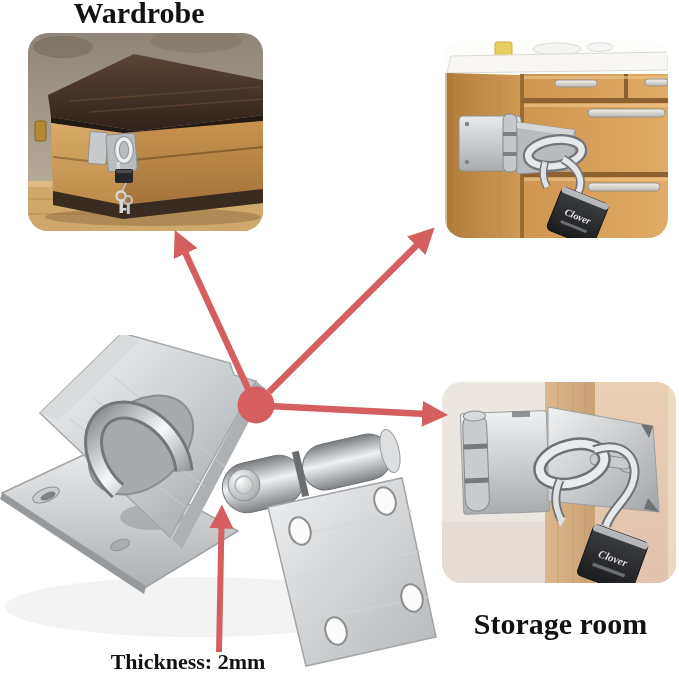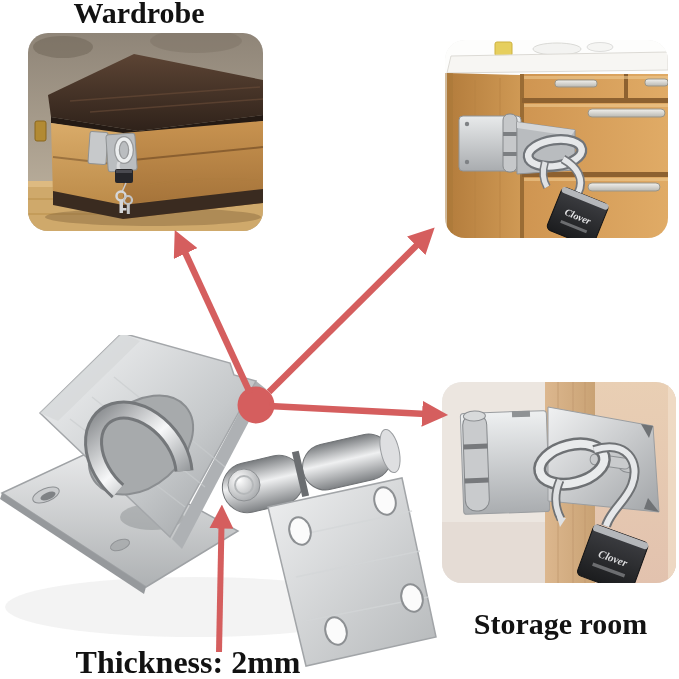--- a/index.html
+++ b/index.html
@@ -8,21 +8,21 @@
     font-family:Liberation Serif, serif;
     border-radius:27px;
   }
   .label{
     position:absolute;font-weight:700;color:#121212;text-align:center;
     line-height:32px;font-size:30px;letter-spacing:0px;z-index:7;white-space:nowrap;
   }
   .label-wardrobe{left:29px;width:220px;top:-3px;}
   .label-drawer{left:446px;width:220px;top:1px;}
   .label-storage{left:444px;width:233px;top:584px;margin-top:24px;}
-  .label-thickness{left:57px;width:262px;top:646px;font-size:32px;}
+  .label-thickness{left:57px;width:262px;top:646px;font-size:22px;}
   .photo{
     position:absolute;border-radius:20px;overflow:hidden;z-index:1;background:#eee;
   }
   .photo svg{display:block;}
   .photo-wardrobe{left:28px;top:33px;width:235px;height:198px;}
   .photo-drawer{left:445px;top:40px;width:223px;height:198px;}
   .photo-storage{left:442px;top:382px;width:234px;height:201px;}
   .product{position:absolute;left:0;top:335px;width:460px;height:335px;z-index:2;}
   .overlay{position:absolute;left:0;top:0;width:679px;height:679px;z-index:6;pointer-events:none;}
 </style>

